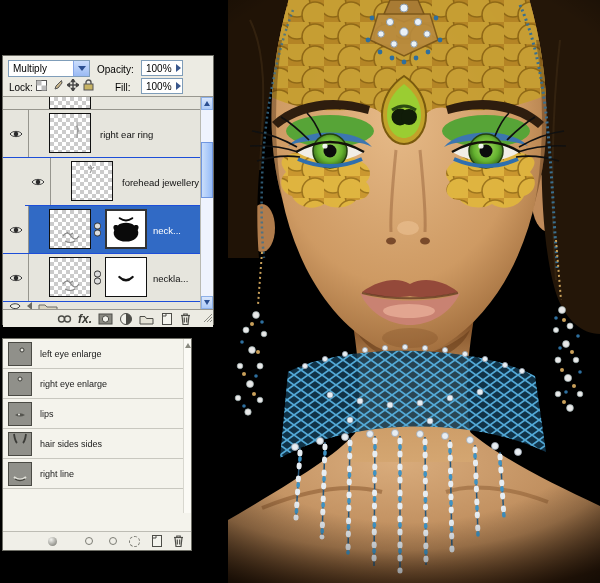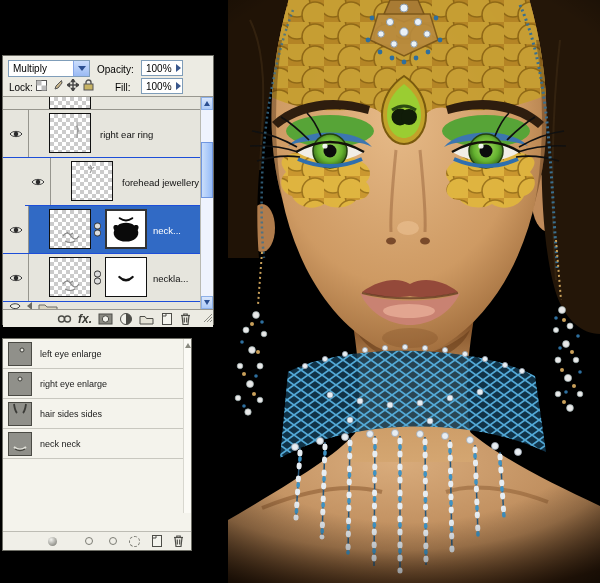--- a/index.html
+++ b/index.html
@@ -609,33 +609,41 @@
     </div>
     <div class="srow">
       <div class="sthumb">
         <svg width="22" height="22" viewBox="0 0 22 22">
             <circle cx="11" cy="6" r="2" fill="#e8e8e2" stroke="#3c3c38"></circle>
           </svg></div>
       <span class="sname">right eye enlarge</span>
     </div>
     <div class="srow">
       <div class="sthumb">
+        <svg width="22" height="22" viewBox="0 0 22 22">
+            <path d="M6 12 Q11 8.5 16 12 Q11 15 6 12 Z" fill="#55554f"></path>
+            <circle cx="10" cy="11.5" r="1" fill="#e8e8e2"></circle>
+          </svg></div>
+      <span class="sname">lips</span>
+    </div>
+    <div class="srow">
+      <div class="sthumb">
         <svg width="22" height="22" viewBox="0 0 22 22" fill="none" stroke="#3c3c38" stroke-width="1.8">
         <path d="M5 1 q1 7 3 9"></path>
             <path d="M17 1 q-1 7 -3 9"></path>
           </svg></div>
       <span class="sname">hair sides sides</span>
     </div>
     <div class="srow">
       <div class="sthumb">
         <svg width="22" height="22" viewBox="0 0 22 22">
             <path d="M5 14 q6 5 12 0" fill="none" stroke="#e2e2da" stroke-width="2"></path>
             <path d="M6 16 q5 3 10 0" fill="none" stroke="#44443e" stroke-width="1.4"></path>
           </svg></div>
-      <span class="sname">neck neck</span>
+      <span class="sname">right line</span>
     </div>
 
     <div class="snap-scroll">
       <div class="snap-up">
           <span class="tri-up"></span>
         </div>
     </div>
 
     <div class="snap-footer">
       <span class="ico" style="margin-right:28px;">

